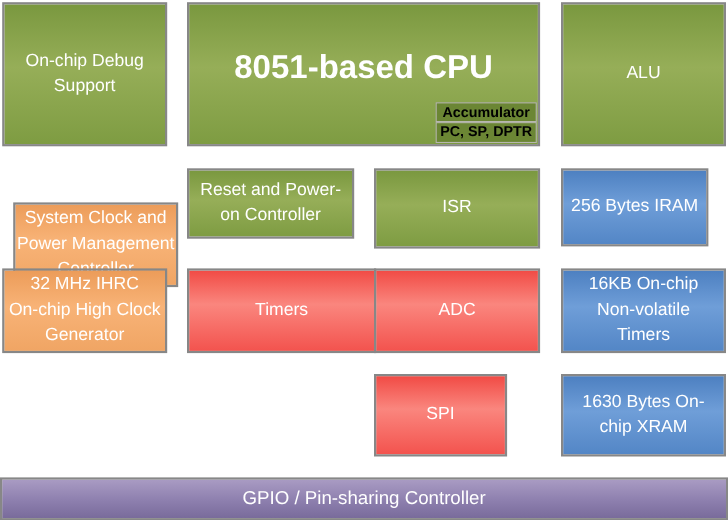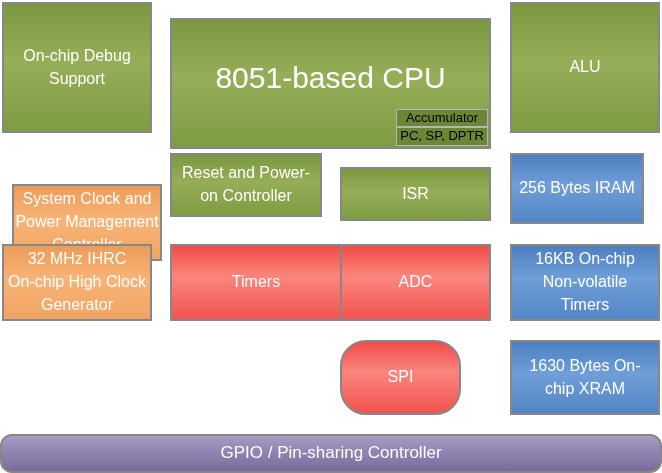--- a/index.html
+++ b/index.html
@@ -66,36 +66,35 @@
     white-space: nowrap;
     display: flex;
     align-items: center;
     justify-content: center;
     padding-bottom: 1px;
   }
   .subbox-acc { top: 89px; }
   .subbox-reg { top: 107px; height: 19px; }
   .gpio-bar {
     font-size: 17px;
-    border-radius: 12px;
   }
 
   
   .pos-debug   { left: 2px;   top: 2px;   width: 150px; height: 131px; }
-  .pos-cpu     { left: 170px; top: 18px;   width: 321px; height: 131px; }
+  .pos-cpu     { left: 170px; top: 2px;   width: 321px; height: 131px; font-weight: bold; }
   .pos-alu     { left: 510px; top: 2px;   width: 150px; height: 131px; }
   .pos-clockpm { left: 12px;   top: 153px; width: 150px; height: 77px; margin-top: 31px; }
   .pos-reset   { left: 170px; top: 153px; width: 152px; height: 64px; }
-  .pos-isr     { left: 340px; top: 167px; width: 151px; height: 54px; }
+  .pos-isr     { left: 340px; top: 153px; width: 151px; height: 73px; }
   .pos-iram    { left: 510px; top: 153px; width: 134px; height: 71px; }
   .pos-ihrc    { left: 2px;   top: 244px; width: 150px; height: 77px; }
   .pos-timers  { left: 170px; top: 244px; width: 172px; height: 77px; }
   .pos-adc     { left: 340px; top: 244px; width: 151px; height: 77px; }
   .pos-nvm     { left: 510px; top: 244px; width: 150px; height: 77px; }
-  .pos-spi     { left: 340px; top: 340px; width: 121px; height: 75px; border-radius: 26px; }
+  .pos-spi     { left: 340px; top: 340px; width: 121px; height: 75px; }
   .pos-xram    { left: 510px; top: 340px; width: 150px; height: 75px; }
   .pos-gpio    { left: 0px;   top: 434px; width: 662px; height: 39px; }
 </style>
 </head>
 <body>
 
 <div class="canvas">
 
   <div class="block green pos-debug">On-chip Debug
 Support</div>

